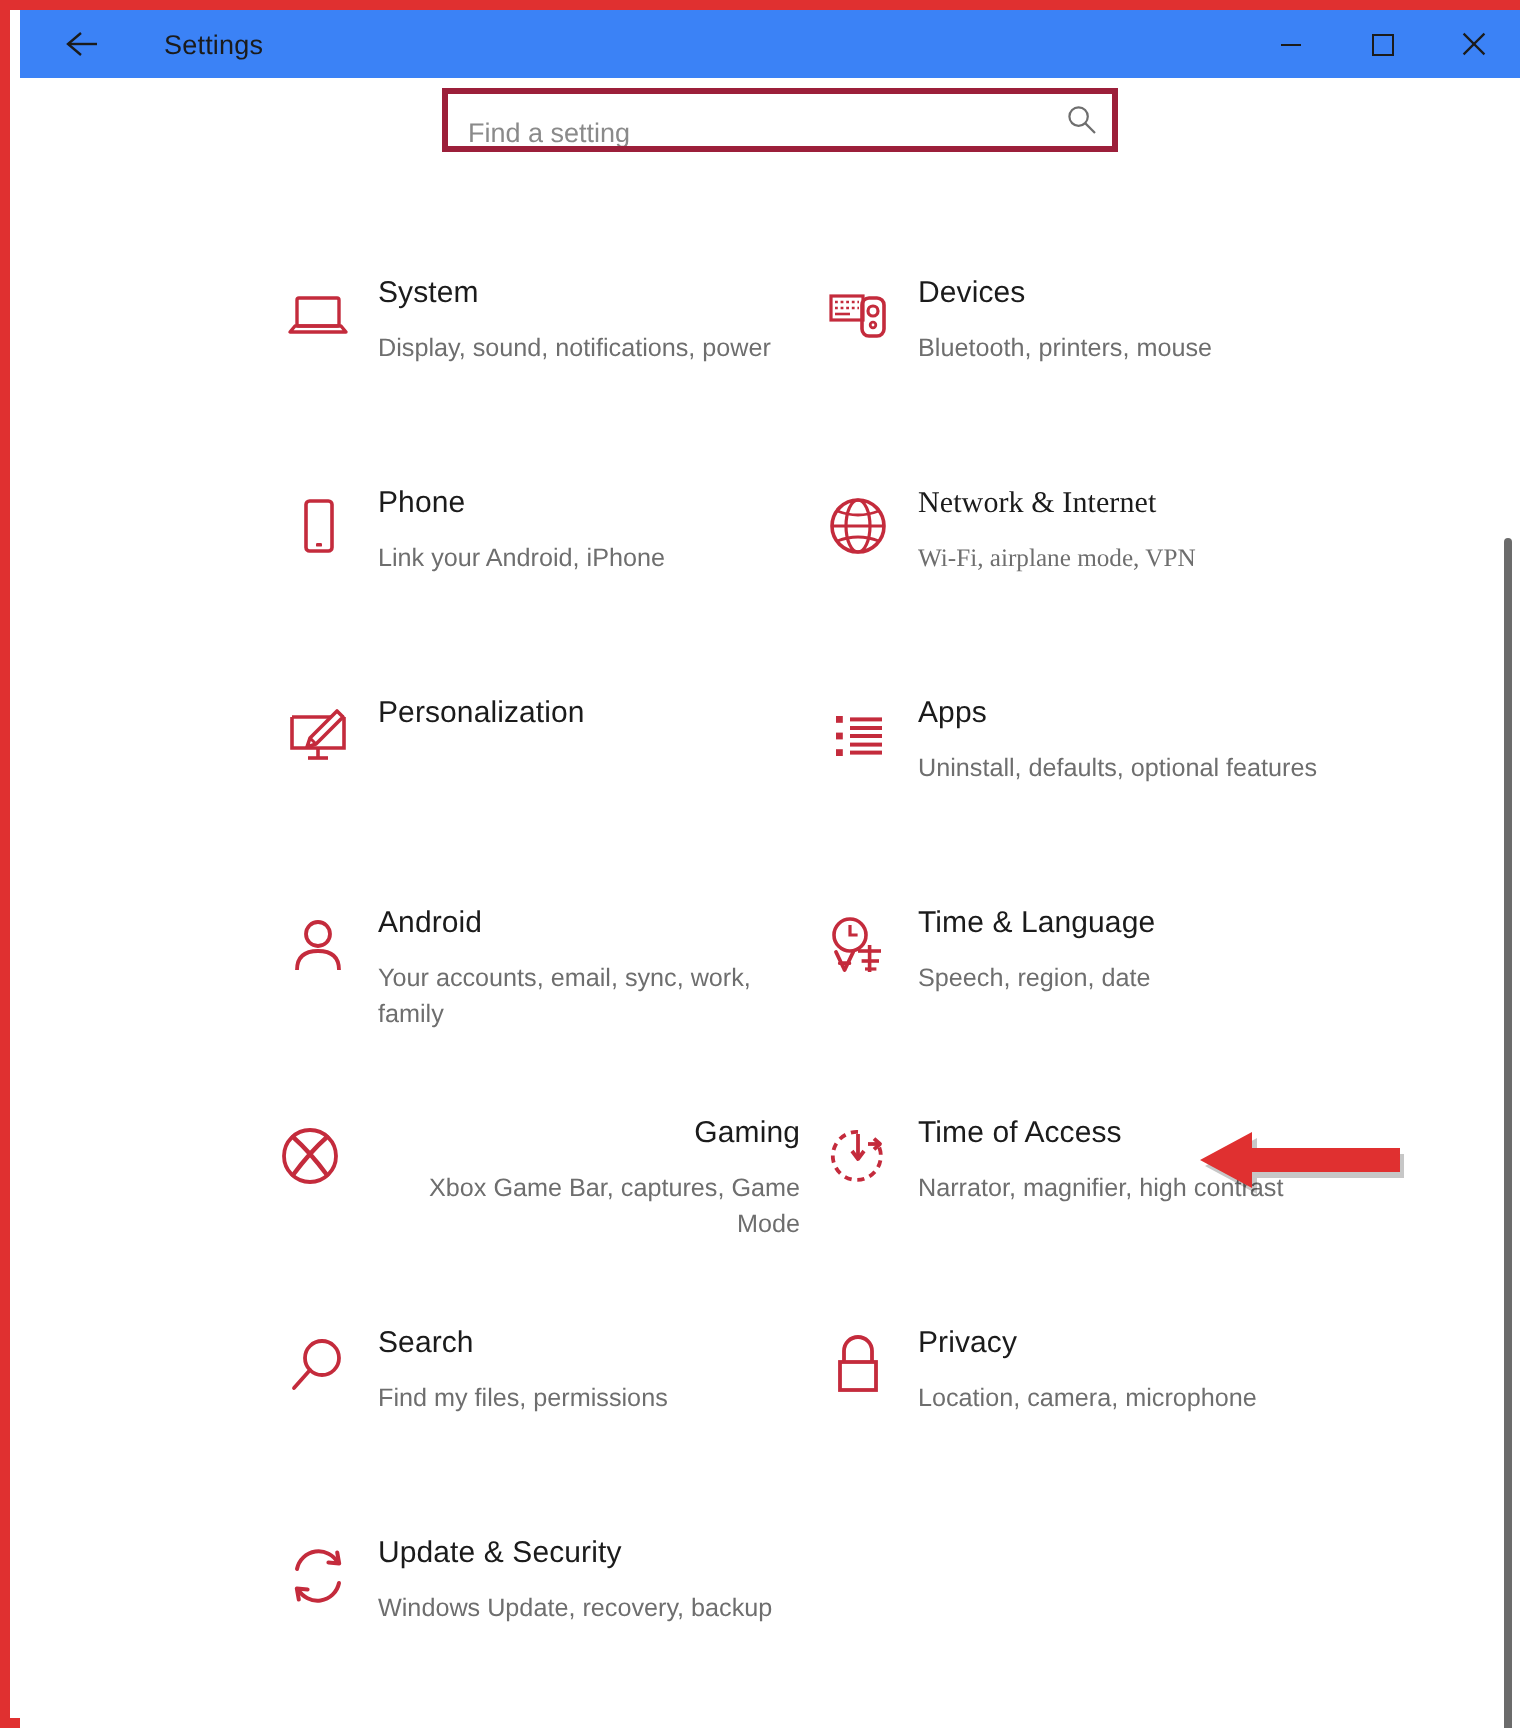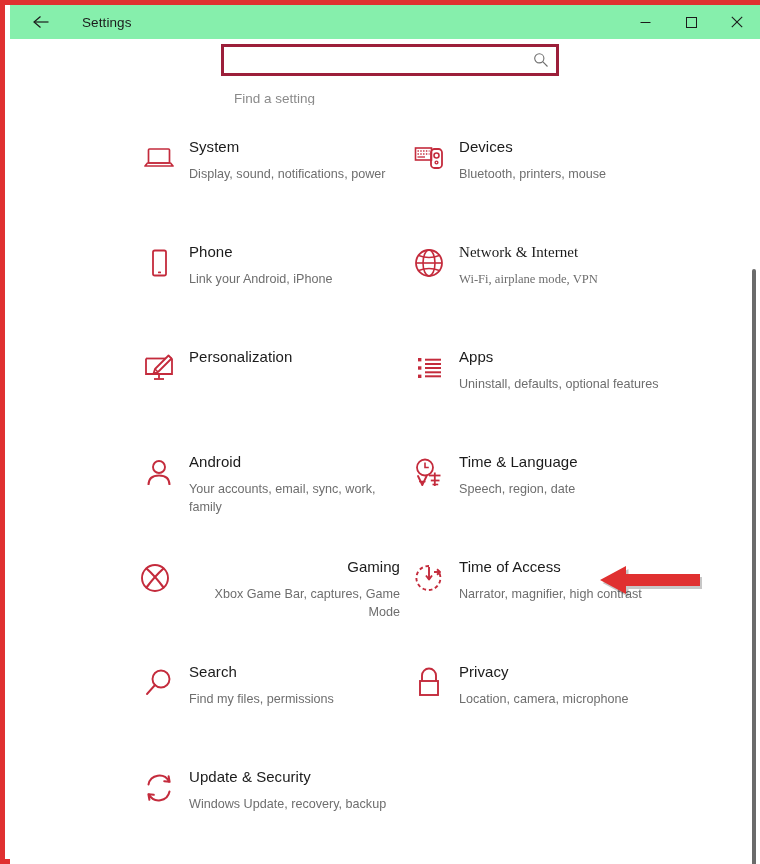--- a/index.html
+++ b/index.html
@@ -28,21 +28,21 @@
     width: 750px; height: 859px;
     background: #ffffff;
     overflow: hidden;
   }
 
   
   #title-bar {
     position: absolute;
     left: 0; top: 0;
     width: 750px; height: 34px;
-    background: #86efac;
+    background: #3b82f6;
     display: flex;
     align-items: center;
   }
 
   #back-button {
     width: 44px; height: 34px;
     display: flex; align-items: center; justify-content: center;
     margin-left: 10px;
     cursor: default;
   }
@@ -86,21 +86,20 @@
     position: absolute;
     left: 3px; top: 3px;
     width: 332px; height: 26px;
     border: none;
     outline: none;
     background: transparent;
     font-family: "Liberation Sans", sans-serif;
     font-size: 13.5px;
     color: #2a2a2a;
     padding: 12px 26px 0 10px;
-    margin-top: 32px;
   }
   #search-input::placeholder { color: #8a8a8a; opacity: 1; }
   #search-icon {
     position: absolute;
     right: 10px; top: 8px;
     width: 16px; height: 16px;
     pointer-events: none;
   }
 
   

